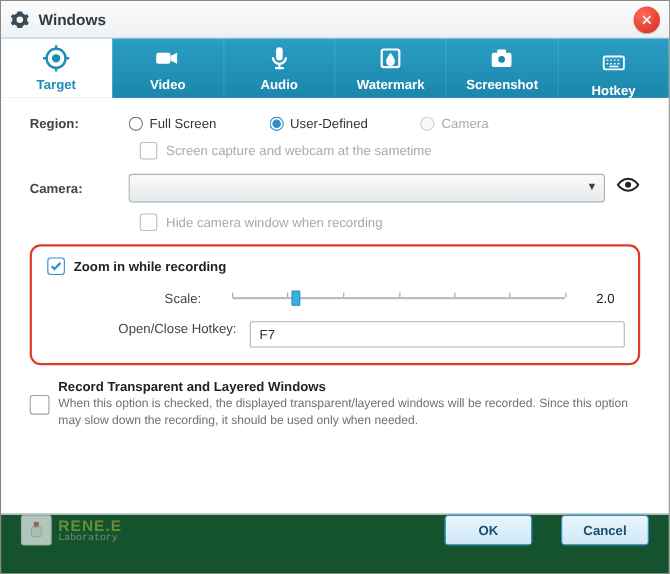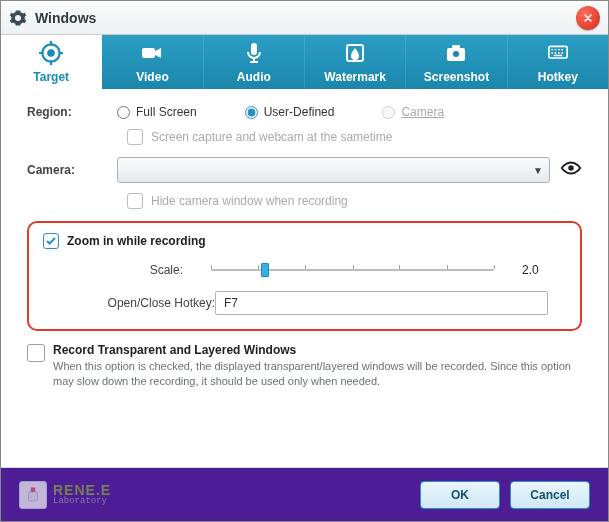--- a/index.html
+++ b/index.html
@@ -7,62 +7,62 @@
   .window { width: 609px; height: 522px; border: 1px solid #888; background: #fff; display: flex; flex-direction: column; }
   .titlebar { height: 34px; background: linear-gradient(#fbfcfc, #eef1f3); border-bottom: 1px solid #c7ccd0; display: flex; align-items: center; padding: 0 8px; }
   .titlebar .gear { width: 18px; height: 18px; margin-right: 8px; color:#3a4a56; }
   .titlebar .title { font-size: 14px; font-weight: 600; color: #2d3b45; }
   .titlebar .spacer { flex: 1; }
   .closebtn { width: 24px; height: 24px; border-radius: 50%; background: radial-gradient(circle at 35% 30%, #ff6a5a, #d52b1a); display: flex; align-items: center; justify-content: center; cursor: pointer; box-shadow: 0 1px 1px rgba(0,0,0,.25); }
   .closebtn svg { width: 12px; height: 12px; }
 
   .tabbar { height: 54px; display: flex; background: linear-gradient(#2a9ec4,#1c86ac); }
   .tab { flex: 1; display: flex; flex-direction: column; align-items: center; justify-content: center; color: #fff; font-size: 12px; font-weight: 600; cursor: pointer; border-right: 1px solid rgba(255,255,255,.12); }
-  .tab:last-child { border-right: none; }
+  .tab:last-child { border-right: none; justify-content: flex-end; }
   .tab .ticon { width: 26px; height: 26px; margin-bottom: 4px; display:flex; align-items:center; justify-content:center; }
   .tab svg { fill: #fff; }
   .tab.active { background: #fff; color: #1b8db6; }
   .tab.active svg { fill: #1b8db6; stroke:#1b8db6; }
 
   .content { flex: 1; padding: 16px 26px 10px 26px; overflow: hidden; position: relative; }
 
   .row { display: flex; align-items: center; margin-bottom: 10px; }
   .rowlabel { width: 90px; font-size: 12px; color: #444; font-weight: 600; }
   .radios { display: flex; gap: 48px; align-items: center; }
   .radio { display: flex; align-items: center; gap: 6px; font-size: 12px; color: #333; }
-  .radio.disabled { color: #aaa; text-decoration: underline; }
+  .radio.disabled { color: #aaa; }
   .radio input { accent-color: #2a8fc9; }
   .subrow { display: flex; align-items: center; margin-left: 100px; margin-bottom: 12px; gap: 8px; font-size: 12px; color: #aaa; }
   .chk { width: 16px; height: 16px; border: 1px solid #bbb; border-radius: 3px; background:#fff; }
 
   .camselect { flex: 1; height: 26px; border: 1px solid #a9b0b5; background: linear-gradient(#f9fafb,#e6eaec); border-radius: 3px; display:flex; align-items:center; justify-content:flex-end; padding:0 6px; cursor:pointer; }
   .camselect .arrow { font-size: 10px; color:#444; }
   .eye { margin-left: 10px; color:#333; }
 
-  .framered { border: 2px solid #e03a2a; border-radius: 10px; padding: 10px 32px 14px 14px; margin-top: 2px; margin-bottom: 12px; }
+  .framered { border: 2px solid #e03a2a; border-radius: 10px; padding: 10px 12px 14px 14px; margin-top: 2px; margin-bottom: 12px; }
   .zoomrow { display:flex; align-items:center; gap:8px; font-size: 12px; font-weight: 700; color:#222; margin-bottom: 12px; }
   .zchk { width: 16px; height: 16px; border:1px solid #2a8fc9; border-radius:3px; display:flex; align-items:center; justify-content:center; background:#fff; }
   .zchk svg { width:12px; height:12px; }
   .sliderrow { display:flex; align-items:center; gap:28px; margin-bottom: 12px; padding-left: 100px; }
   .sliderrow .lbl { font-size:12px; color:#444; width:40px; text-align:right; }
   .slider { flex:1; position:relative; height: 18px; }
   .track { position:absolute; left:0; right:0; top:8px; height:2px; background:#b8bec3; border-radius:1px; }
   .tick { position:absolute; top:4px; width:1px; height:4px; background:#9aa1a7; }
   .thumb { position:absolute; top:2px; width:8px; height:14px; background:#39b0e4; border:1px solid #1e89b8; border-radius:1px; transform:translateX(-50%); cursor:grab; }
   .scaleval { font-size:12px; color:#222; min-width:26px; }
-  .hotkeyrow { display:flex; align-items:center; gap:0; padding-left: 42px; }
+  .hotkeyrow { display:flex; gap:12px; padding-left: 42px; }
   .hotkeyrow .lbl { font-size:12px; color:#444; width:130px; text-align:right; }
   .hotkeyinput { flex:1; height:24px; border:1px solid #adb4b9; background:#fff; border-radius:2px; display:flex; align-items:center; padding:0 8px; font-size:12px; color:#333; }
 
-  .recrow { display:flex; gap:8px; align-items:flex-start; margin-top:2px; }
+  .recrow { display:flex; gap:8px; align-items:center; margin-top:2px; }
   .bigchk { width:18px; height:18px; border:1px solid #9aa1a7; border-radius:3px; background:#fff; flex-shrink:0; margin-top:1px; }
   .rectitle { font-size:12px; font-weight:700; color:#222; }
   .recdesc { font-size:11px; color:#6a7278; line-height:1.4; margin-top:2px; }
 
-  .footer { height: 54px; border-top: 1px solid #d3d8db; display:flex; align-items:center; padding: 0 18px; background:#4c1d95; gap:10px; }
+  .footer { height: 54px; border-top: 1px solid #d3d8db; display:flex; align-items:flex-start; padding: 0 18px; background:#14532d; gap:26px; }
   .brand { display:flex; align-items:center; gap:6px; opacity:.7; }
   .brandicon { width:28px; height:28px; border:1px solid #d0d6da; border-radius:3px; background:#f4f7f8; display:flex; align-items:center; justify-content:center; color:#7aa; }
   .brandtxt { display:flex; flex-direction:column; line-height:1; }
   .brand1 { font-size:14px; font-weight:800; color:#8aa83a; letter-spacing:1px; }
   .brand2 { font-size:9px; color:#9aa1a7;font-family:Liberation Mono, monospace; }
   .spacer { flex:1; }
   .btn { min-width: 80px; height:28px; border:1px solid #2a8fc9; background:linear-gradient(#e9f5fb,#cfe9f6); border-radius:4px; font-size:12px; font-weight:600; color:#15506e; cursor:pointer; display:flex; align-items:center; justify-content:center; }
 </style>
 </head>
 <body>

